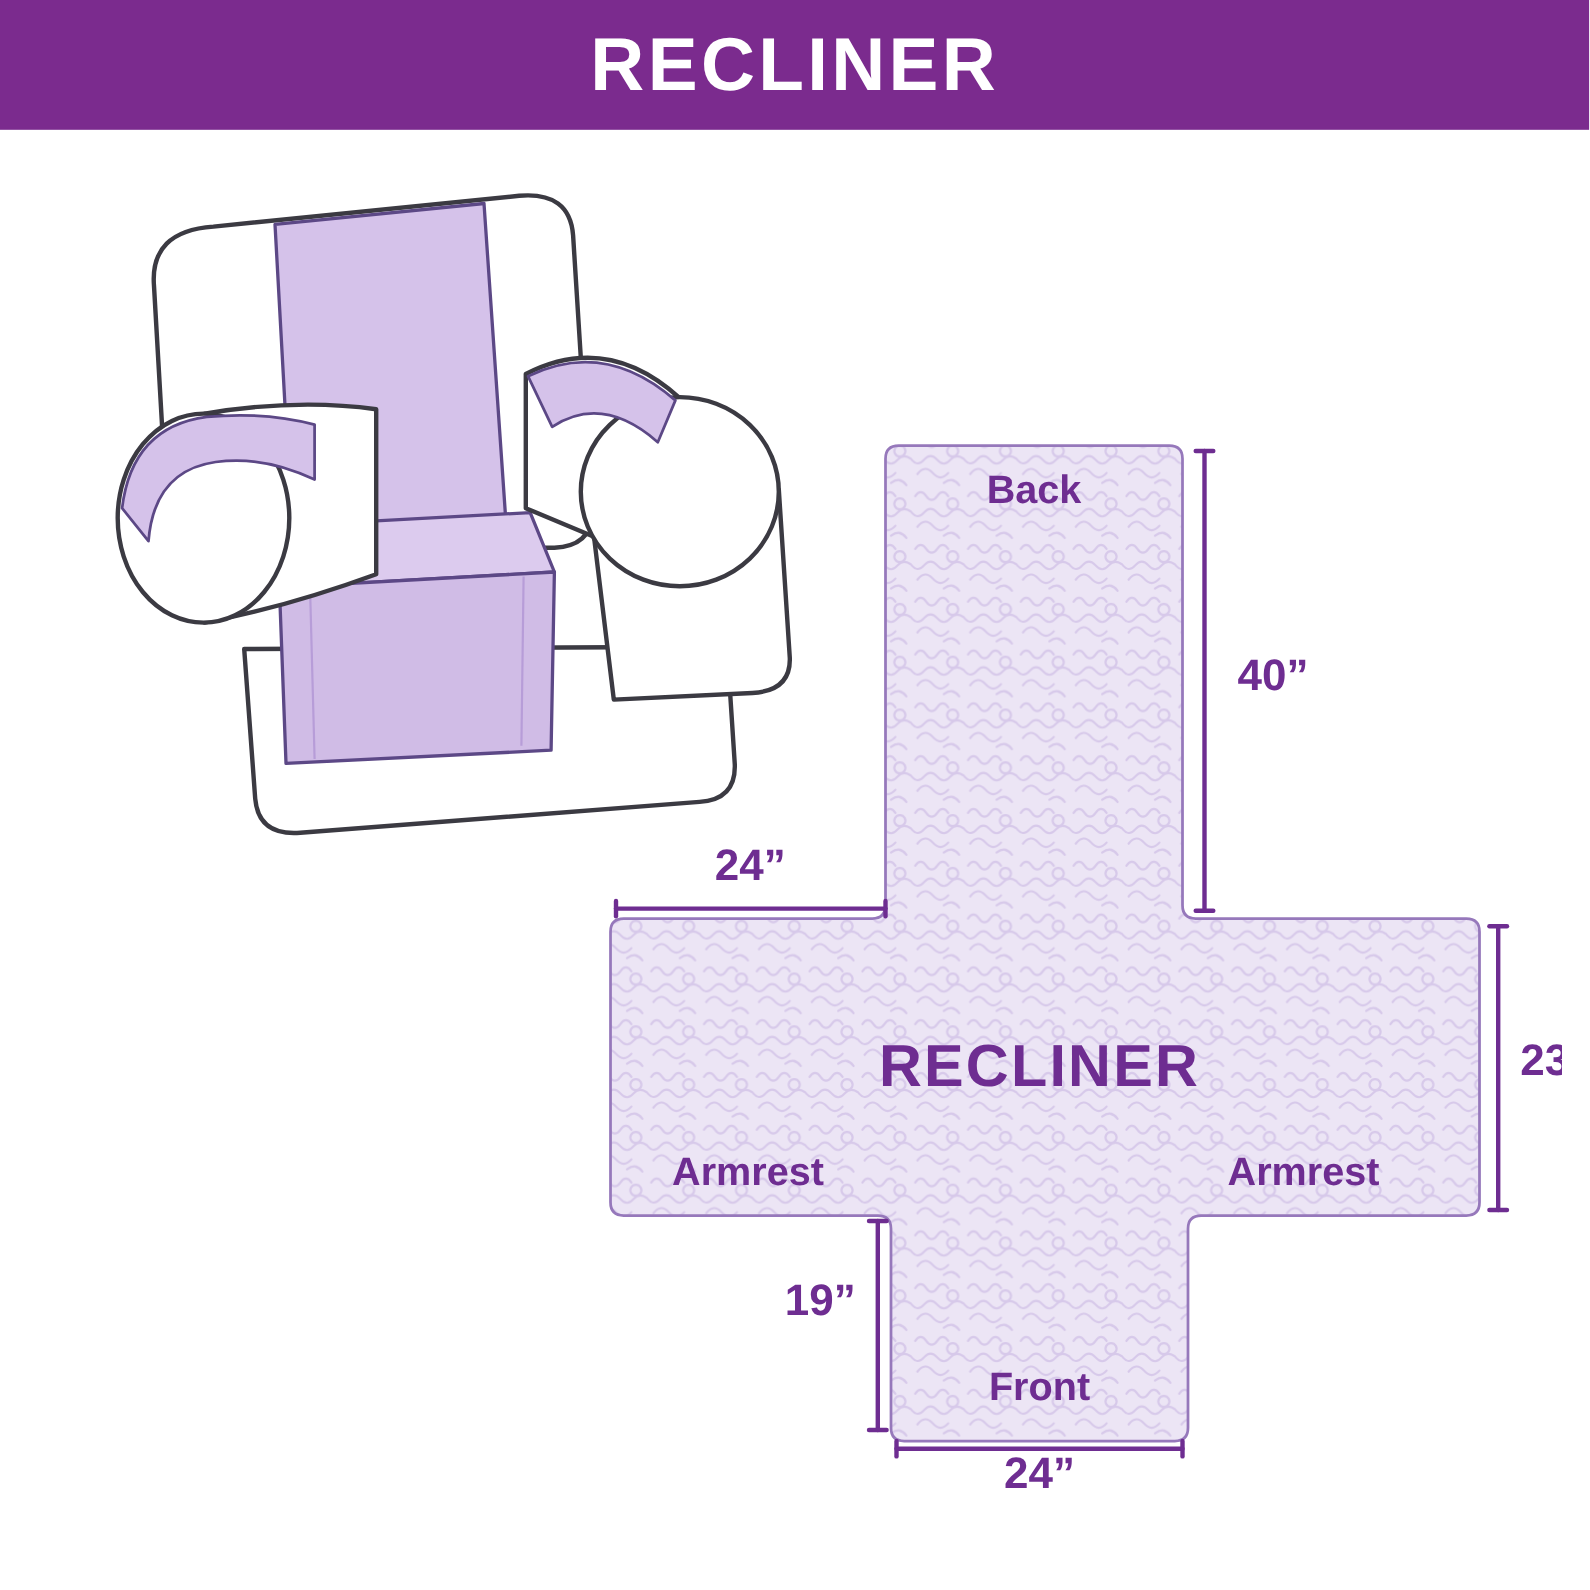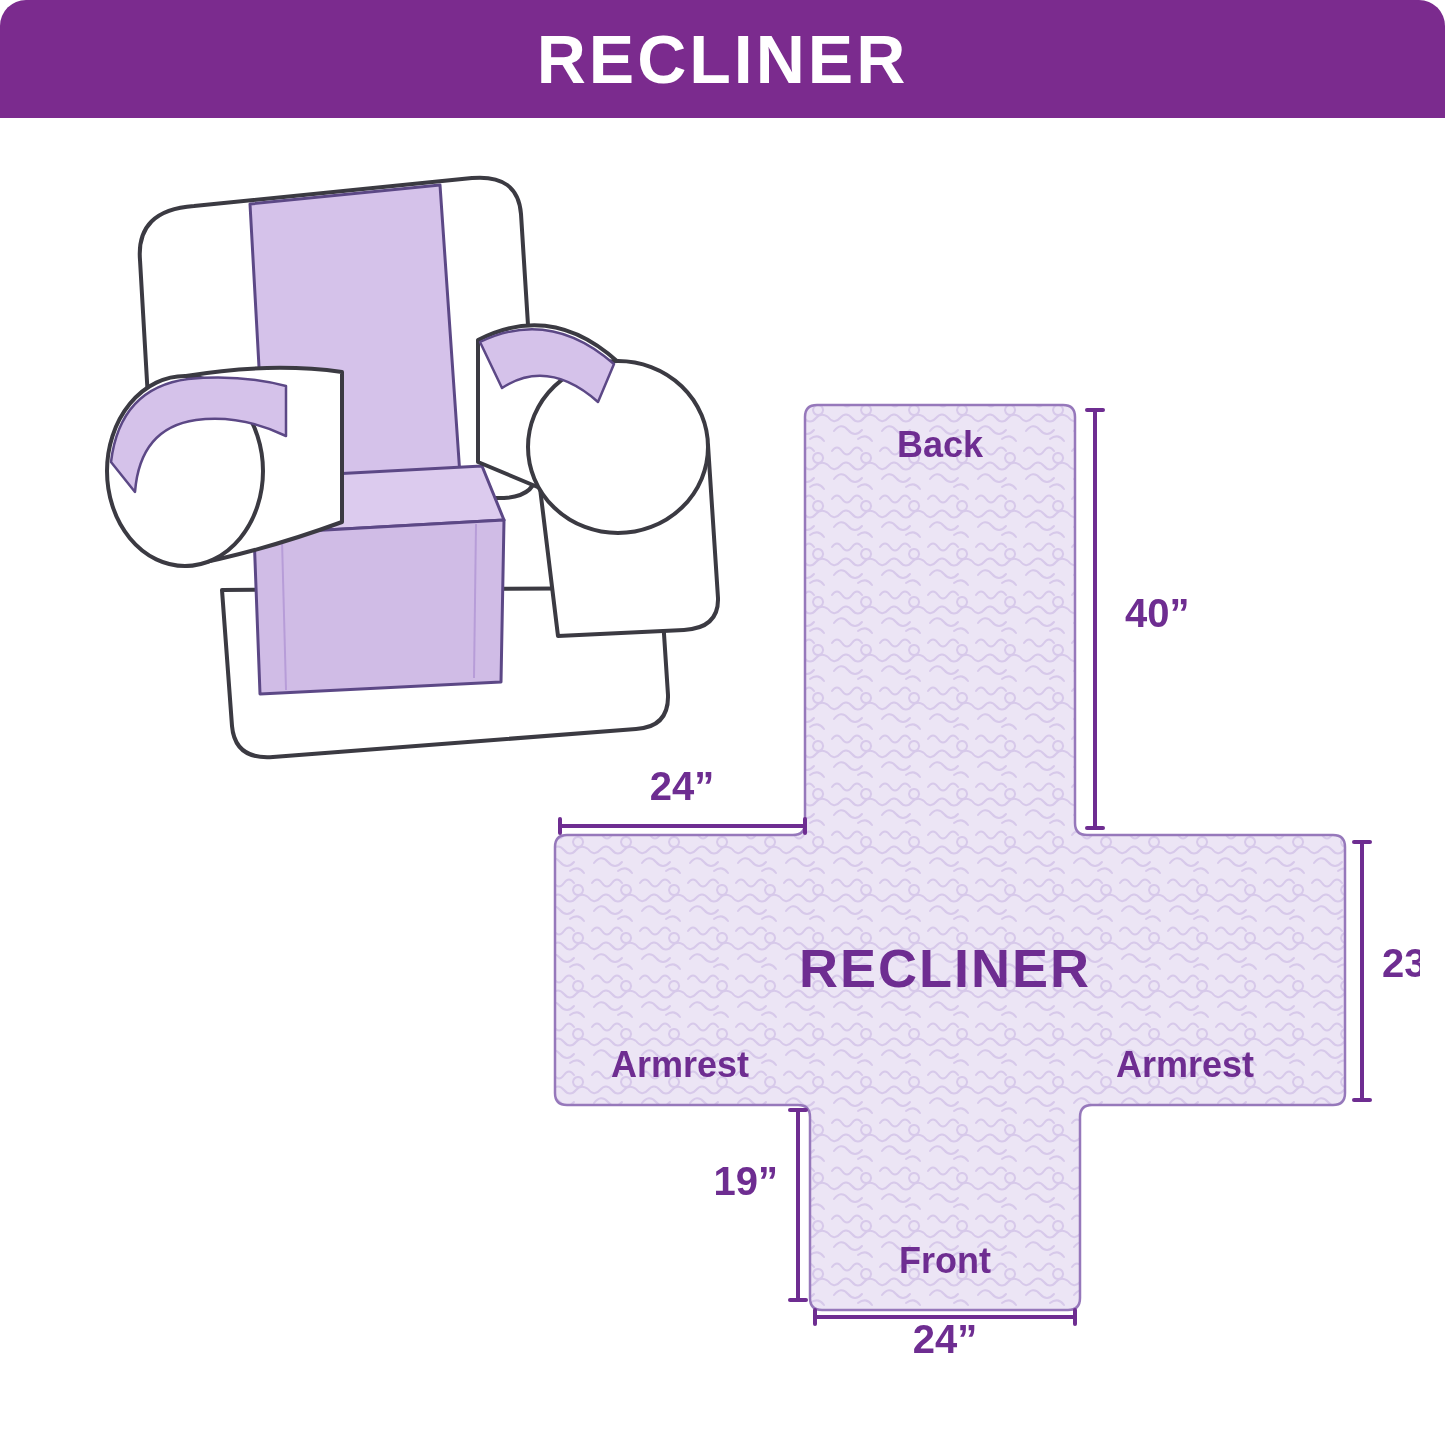--- a/index.html
+++ b/index.html
@@ -2,21 +2,20 @@
 <html><head>
 <meta charset="utf-8">
 <style>
   html,body{margin:0;padding:0;background:#ffffff;}
   .stage{
     position:relative;
     width:1445px;height:1445px;
     background:#ffffff;
     font-family:"Liberation Sans", sans-serif;
     overflow:hidden;
-    border-radius:26px;
   }
   .banner{
     position:absolute;top:0;left:0;right:0;height:118px;
     background:#7b2b8e;
     display:flex;align-items:center;justify-content:center;
   }
   .banner-title{
     color:#ffffff;
     font-size:68px;
     font-weight:bold;

